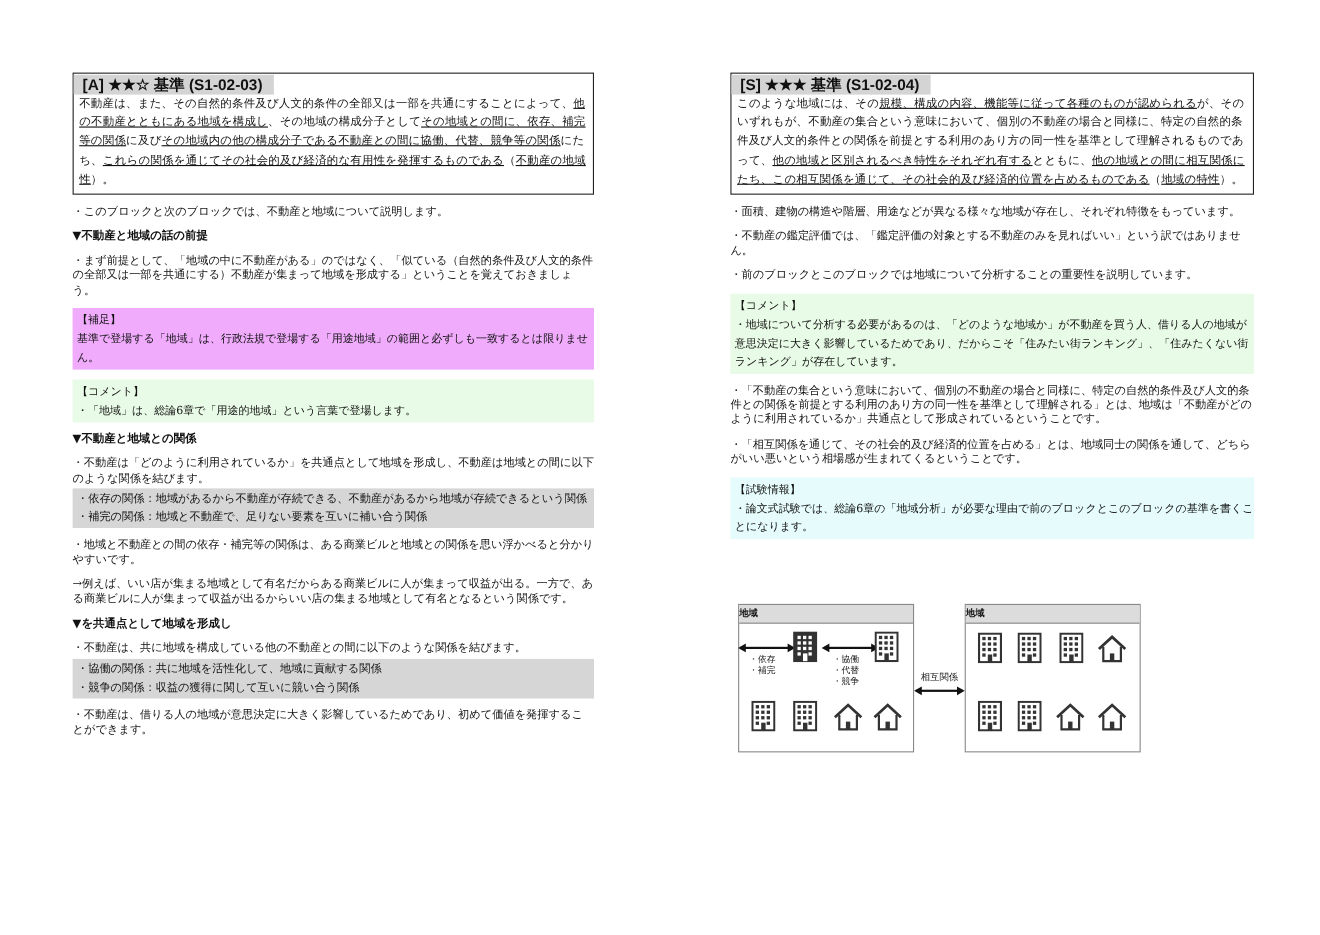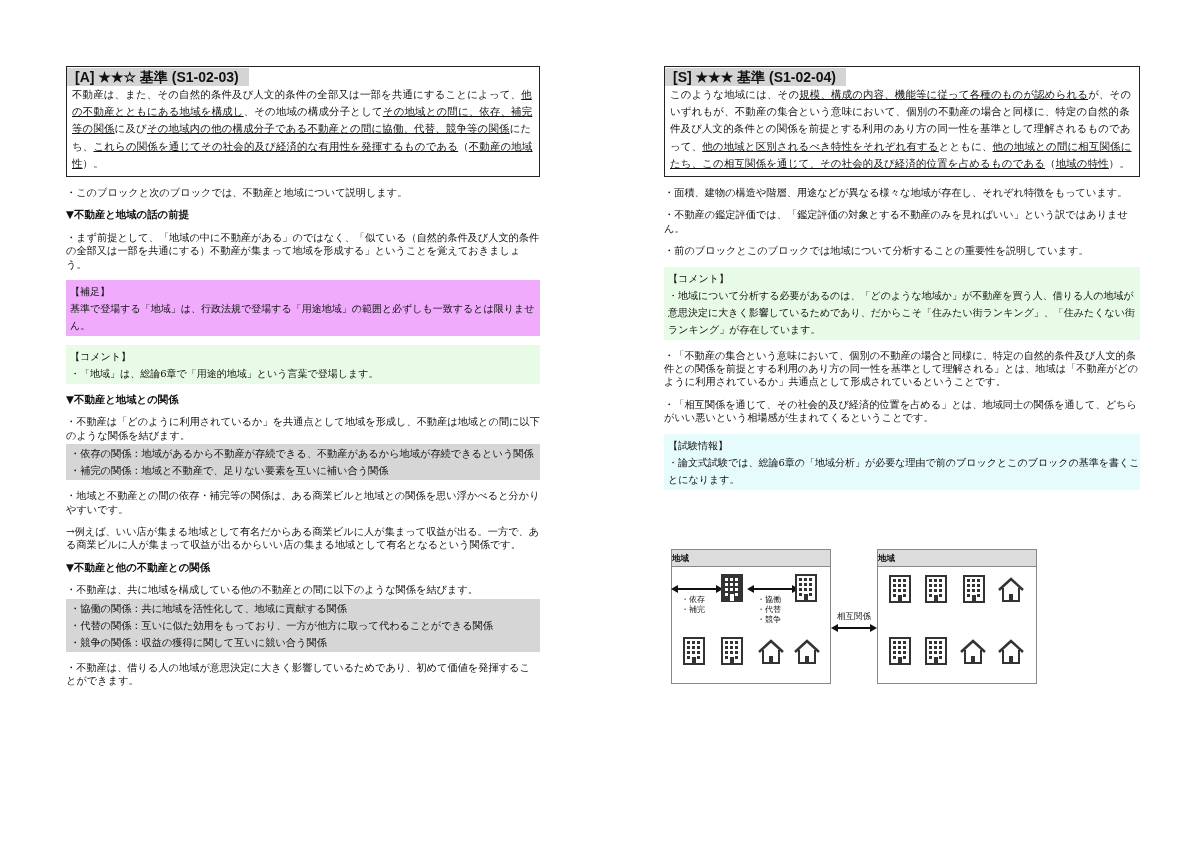--- a/index.html
+++ b/index.html
@@ -51,25 +51,24 @@
     <span>・「地域」は、総論6章で「用途的地域」という言葉で登場します。</span>
   </div>
   <div class="heading">▼不動産と地域との関係</div>
   <p class="para">・不動産は「どのように利用されているか」を共通点として地域を形成し、不動産は地域との間に以下のような関係を結びます。</p>
   <div class="list-gray">
     <div>・依存の関係：地域があるから不動産が存続できる、不動産があるから地域が存続できるという関係</div>
     <div>・補完の関係：地域と不動産で、足りない要素を互いに補い合う関係</div>
   </div>
   <p class="para">・地域と不動産との間の依存・補完等の関係は、ある商業ビルと地域との関係を思い浮かべると分かりやすいです。</p>
   <p class="para">→例えば、いい店が集まる地域として有名だからある商業ビルに人が集まって収益が出る。一方で、ある商業ビルに人が集まって収益が出るからいい店の集まる地域として有名となるという関係です。</p>
-  <div class="heading">▼不動産と他の不動産との関係</div>
+  <div class="heading">▼を共通点として地域を形成し</div>
   <p class="para">・不動産は、共に地域を構成している他の不動産との間に以下のような関係を結びます。</p>
   <div class="list-gray">
     <div>・協働の関係：共に地域を活性化して、地域に貢献する関係</div>
-    <div>・代替の関係：互いに似た効用をもっており、一方が他方に取って代わることができる関係</div>
     <div>・競争の関係：収益の獲得に関して互いに競い合う関係</div>
   </div>
   <p class="para">・不動産は、借りる人の地域が意思決定に大きく影響しているためであり、初めて価値を発揮することができます。</p>
 </div>
 
 <div class="page right">
   <div class="std-box">
     <span class="std-tag">[S] ★★★ 基準 (S1-02-04)</span>
     <div class="std-body"><span>このような地域には、その</span><span class="u">規模、構成の内容、機能等に従って各種のものが認められる</span><span>が、そのいずれもが、不動産の集合という意味において、個別の不動産の場合と同様に、特定の自然的条件及び人文的条件との関係を前提とする利用のあり方の同一性を基準として理解されるものであって、</span><span class="u">他の地域と区別されるべき特性をそれぞれ有する</span><span>とともに、</span><span class="u">他の地域との間に相互関係にたち、この相互関係を通じて、その社会的及び経済的位置を占めるものである</span><span>（</span><span class="u">地域の特性</span><span>）。</span></div>
   </div>

